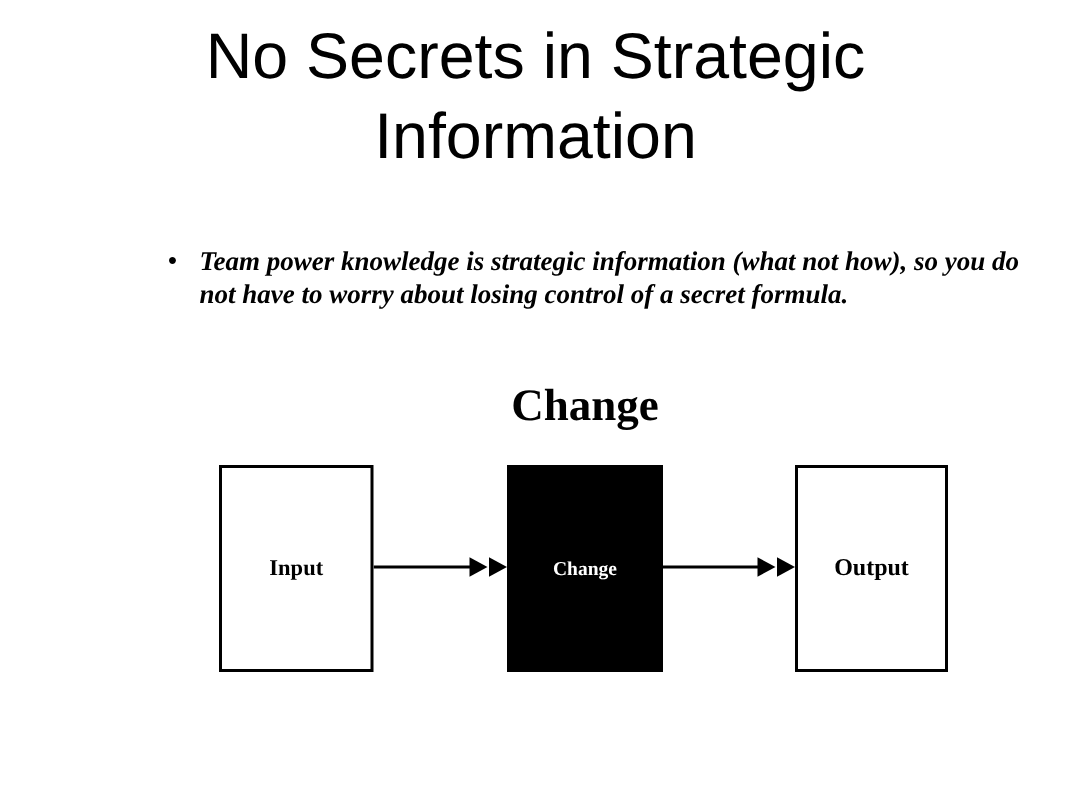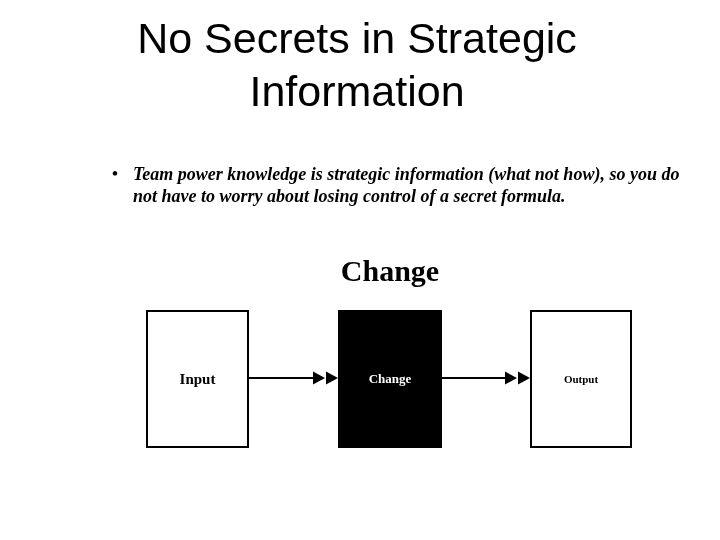--- a/index.html
+++ b/index.html
@@ -97,21 +97,21 @@
     background: #000000;
     border: 2px solid #000000;
     font-size: 13px;
     color: #ffffff;
   }
   .node-output {
     left: 530px;
     width: 102px;
     background: #ffffff;
     border: 2px solid #000000;
-    font-size: 11px;
+    font-size: 16px;
     color: #000000;
   }
   .arrow {
     position: absolute;
     top: 368px;
     height: 20px;
   }
   .arrow-1 {
     left: 249px;
     width: 89px;

